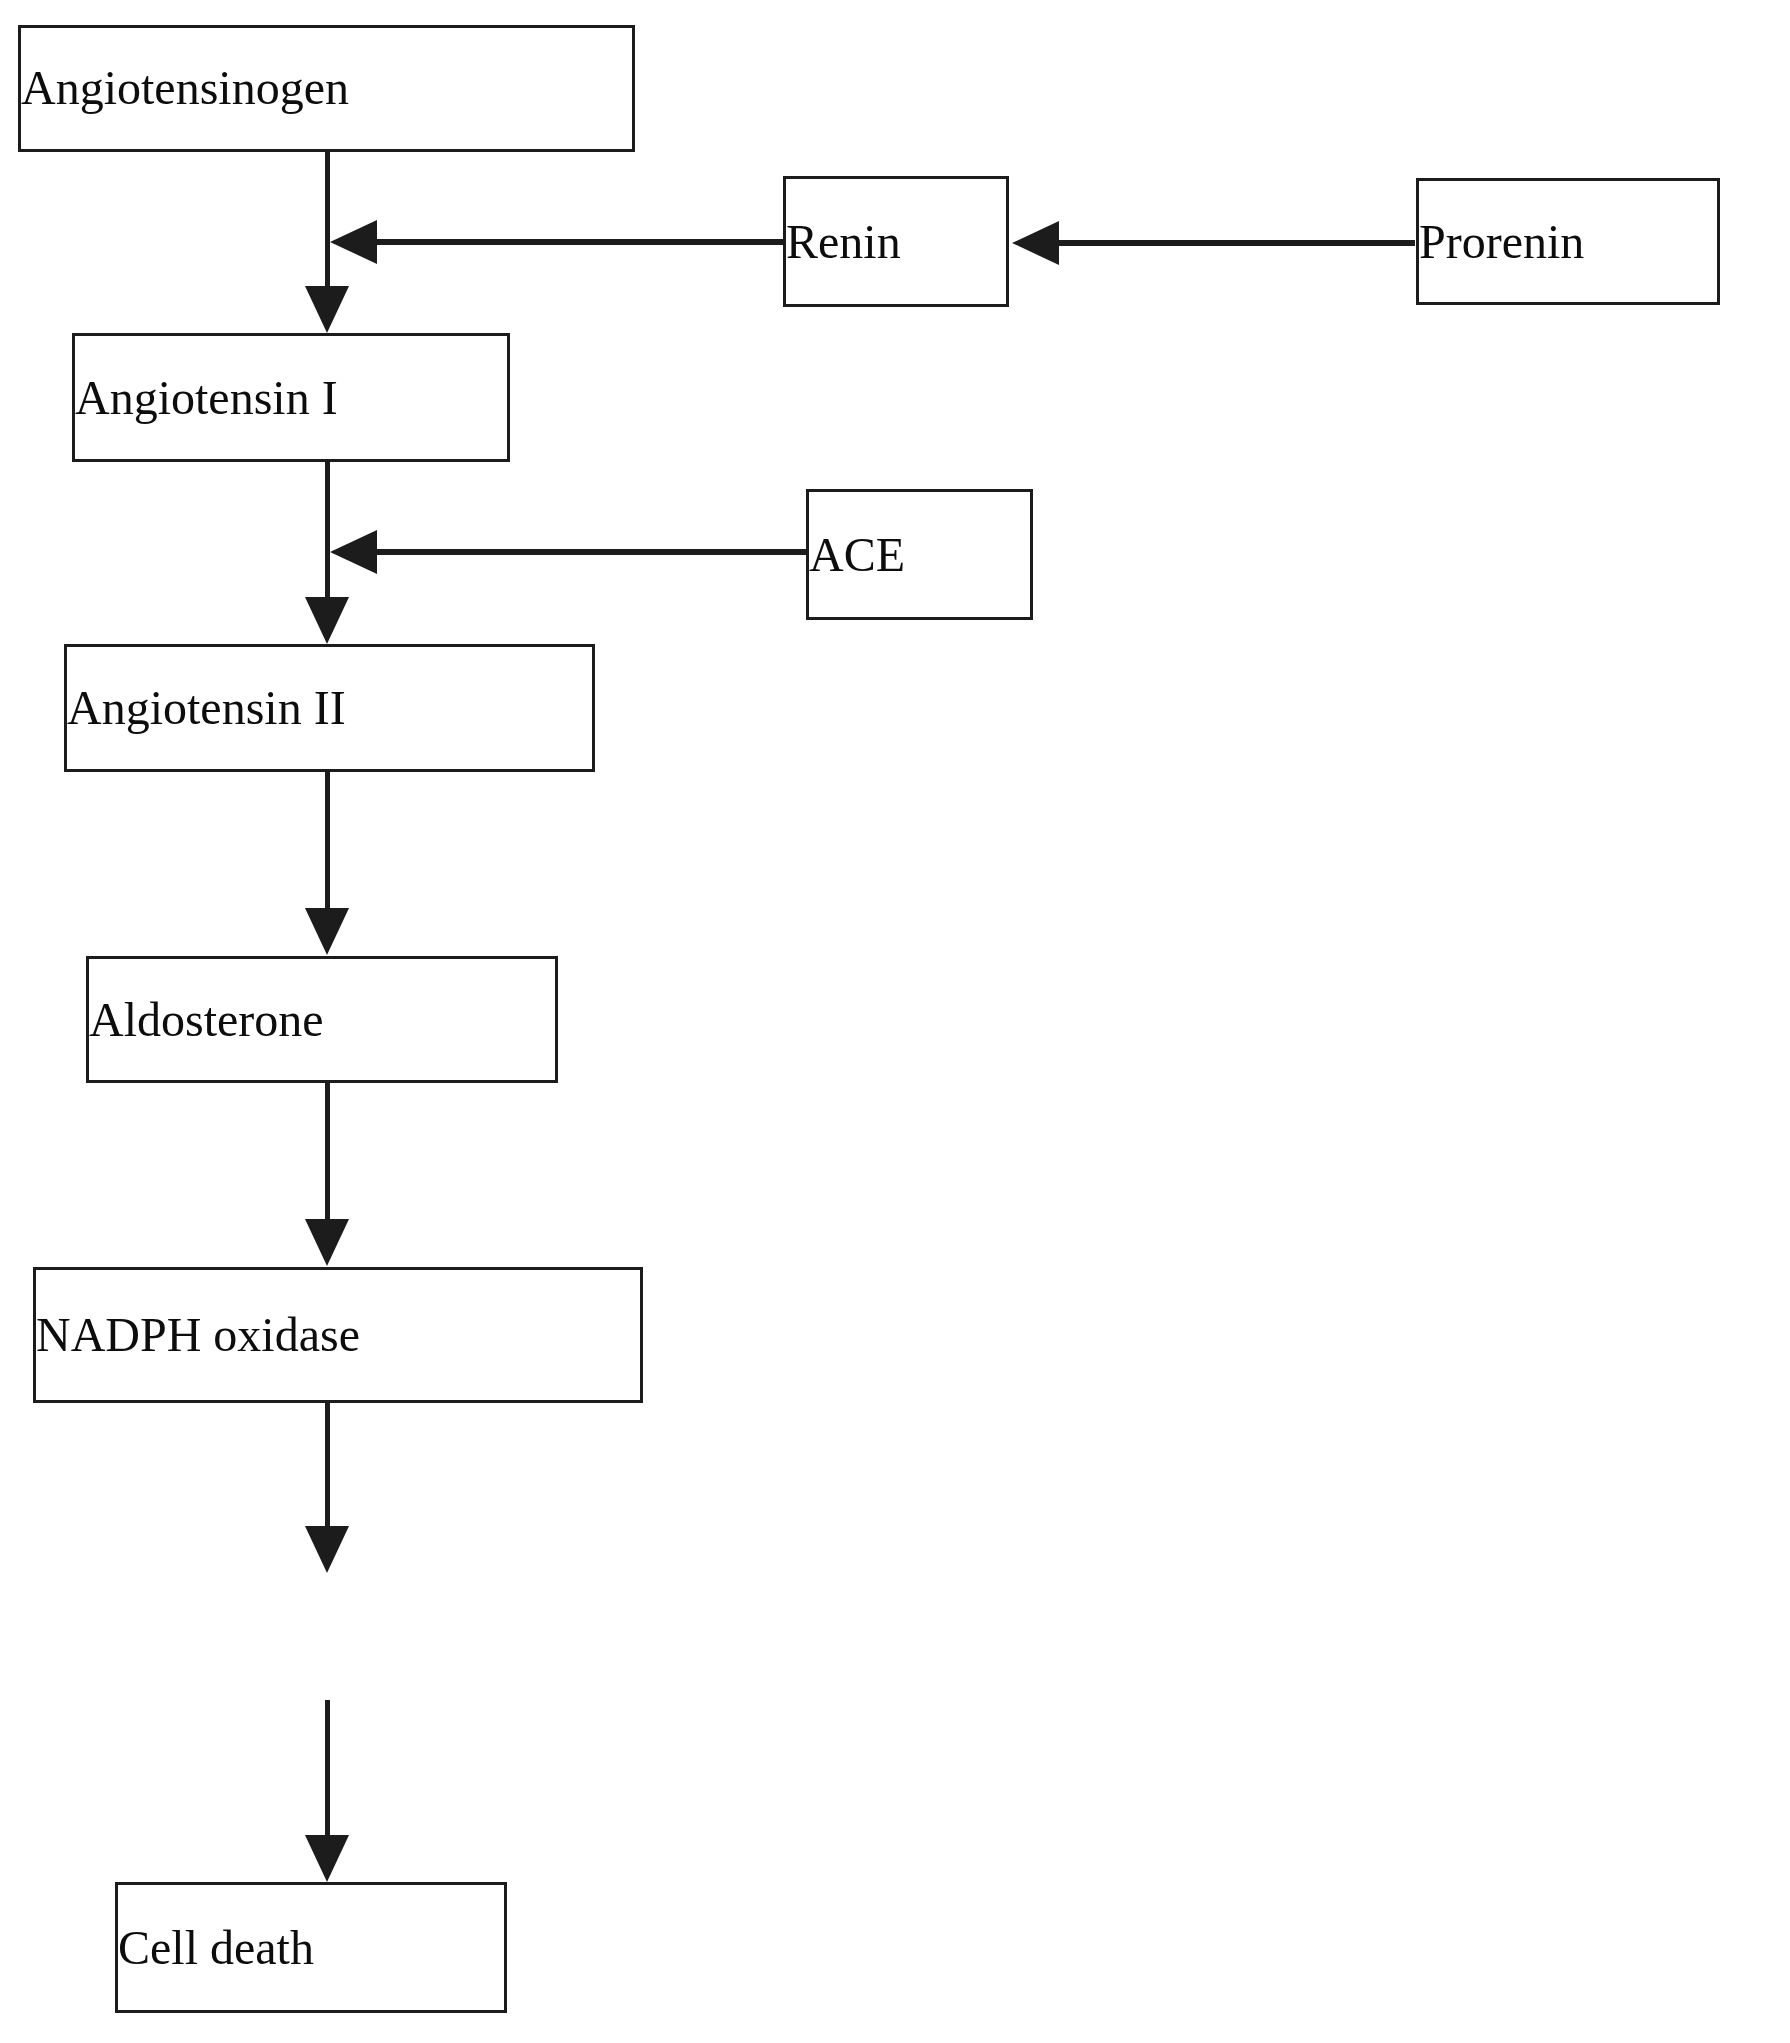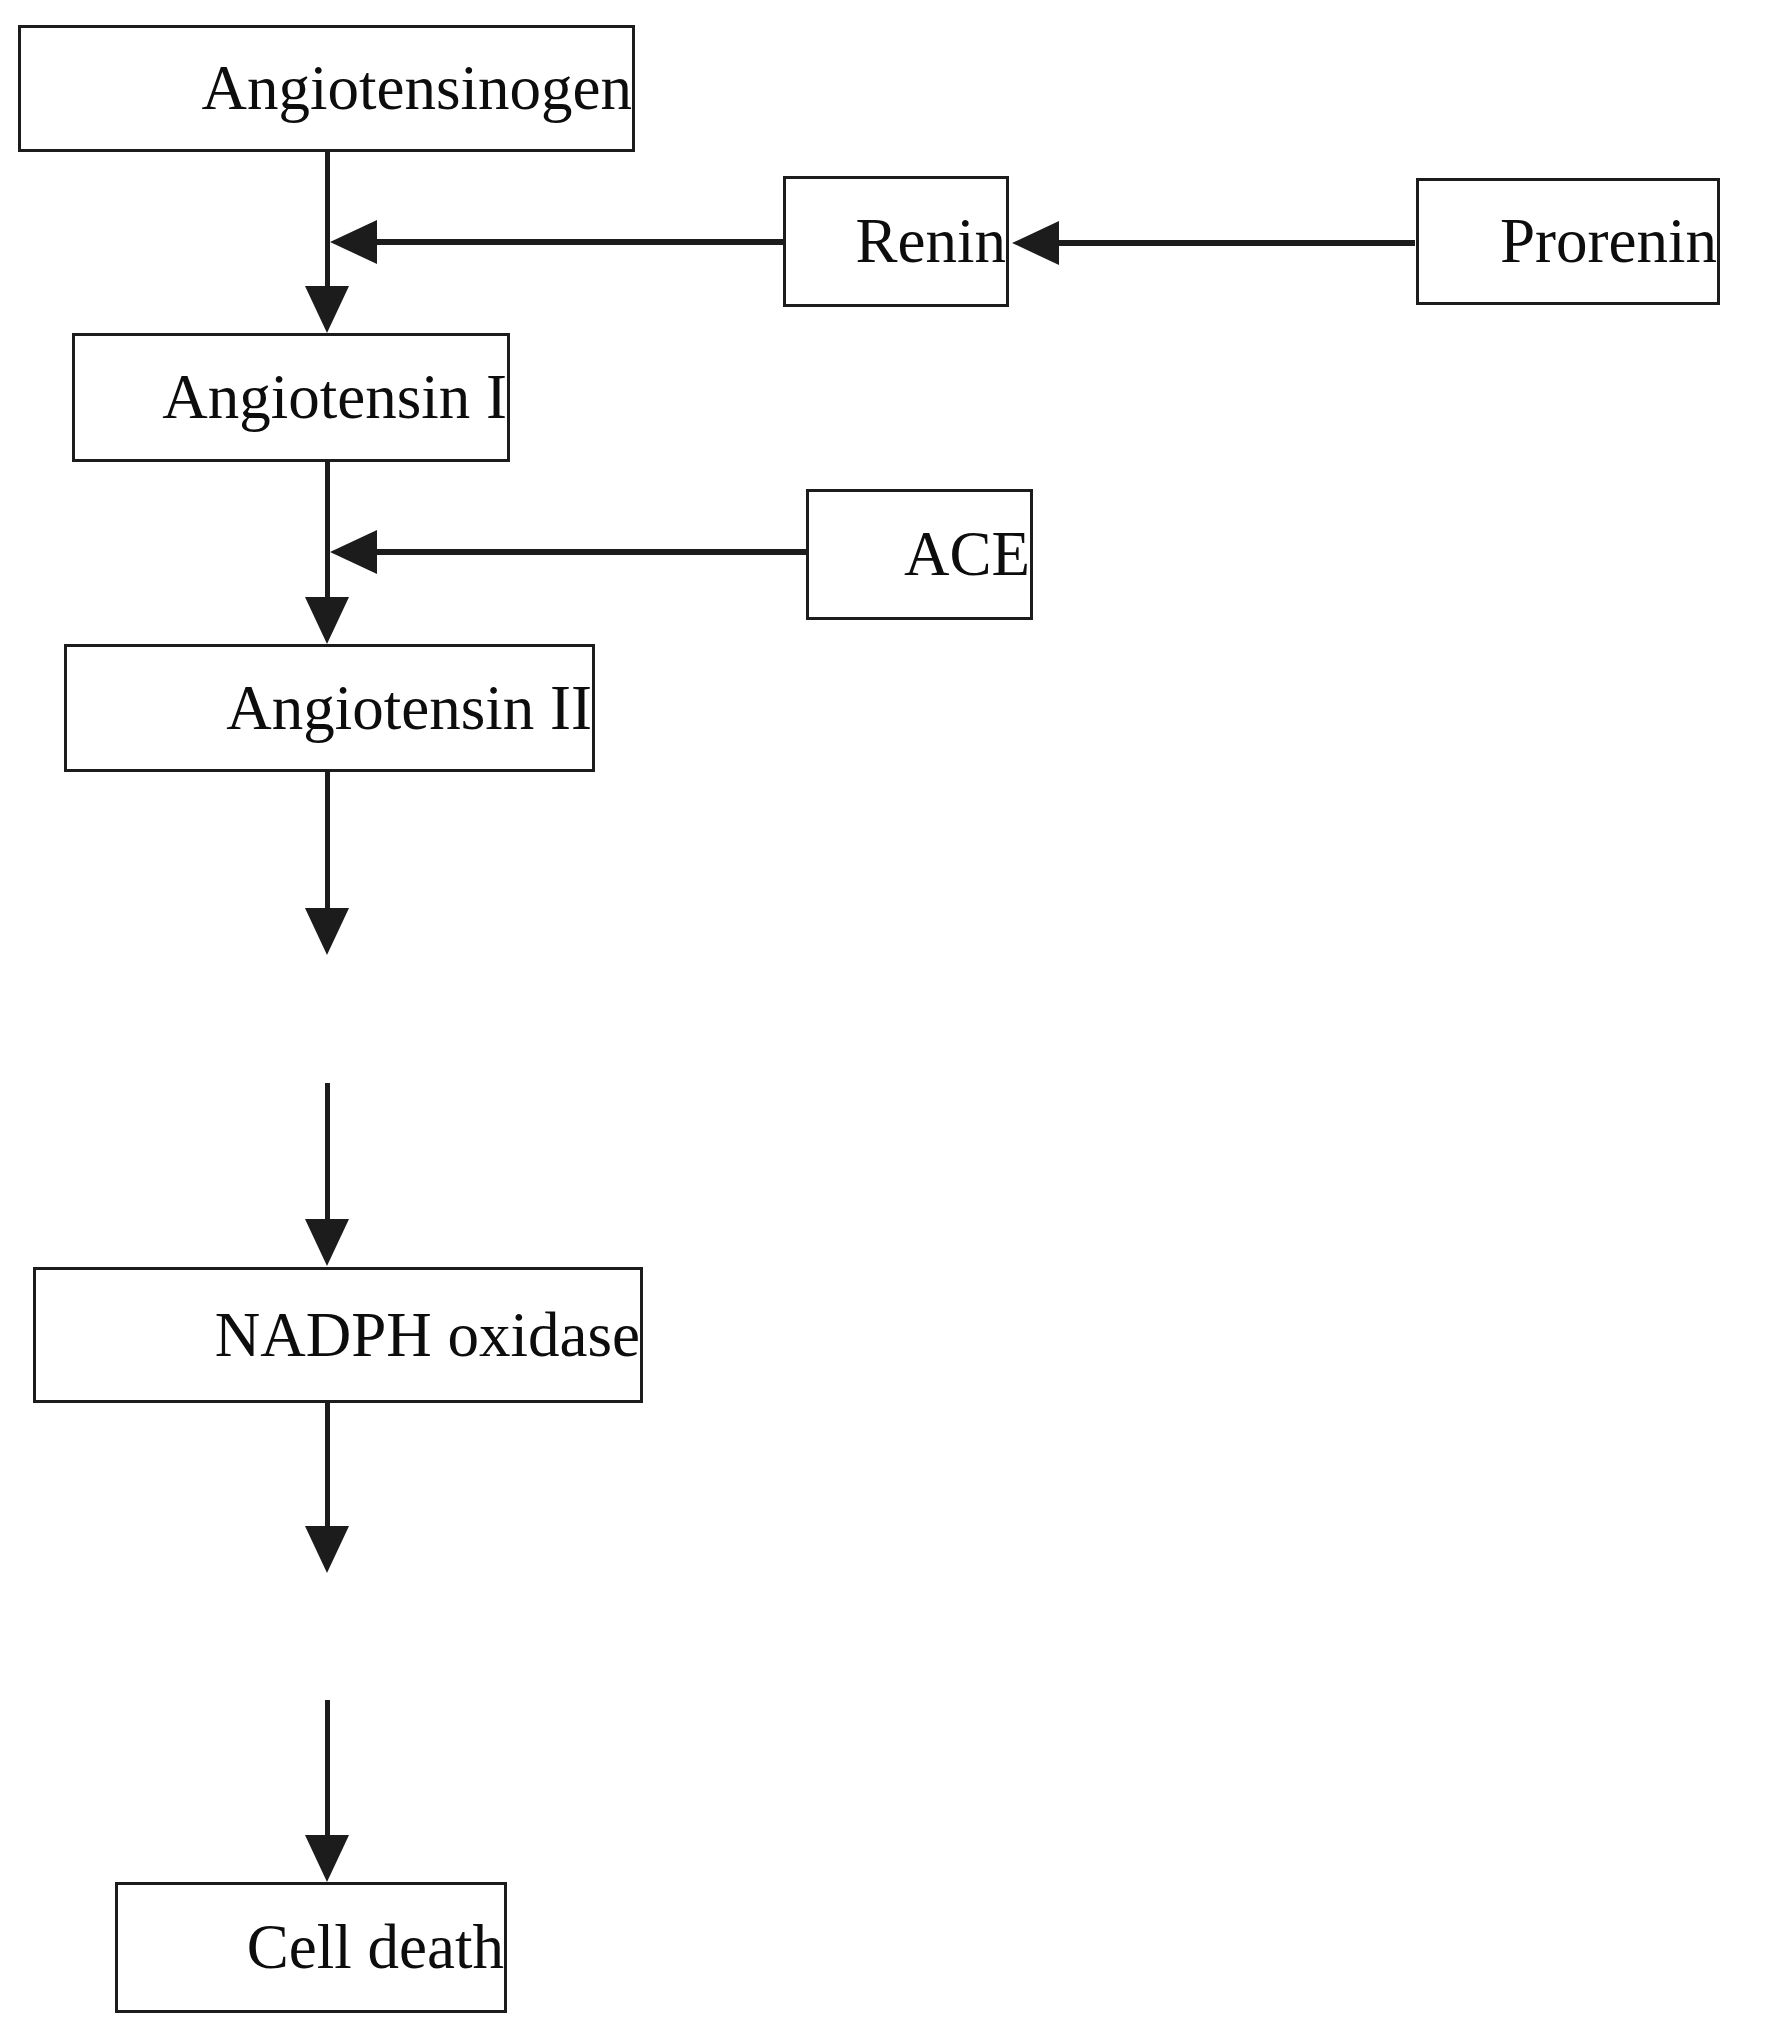--- a/index.html
+++ b/index.html
@@ -15,22 +15,22 @@
     font-family: "Liberation Serif", "DejaVu Serif", serif;
     overflow: hidden;
   }
   .box {
     position: absolute;
     box-sizing: border-box;
     border: 3.3px solid #1c1c1c;
     background: #ffffff;
     display: flex;
     align-items: center;
-    justify-content: flex-end;
-    font-size: 63px;
+    justify-content: flex-start;
+    font-size: 48px;
     color: #0d0d0d;
     white-space: nowrap;
   }
   .box span { display: block; line-height: 1; }
   .vline {
     position: absolute;
     width: 4.9px;
     background: #1c1c1c;
     left: 325px;
   }
@@ -135,20 +135,23 @@
   </div>
 
   <div class="box" id="box-angiotensin-ii">
     <span>Angiotensin II</span>
   </div>
 
   <div class="box" id="box-ace">
     <span>ACE</span>
   </div>
 
+  <div class="box" id="box-aldosterone">
+    <span>Aldosterone</span>
+  </div>
 
   <div class="box" id="box-nadph-oxidase">
     <span>NADPH oxidase</span>
   </div>
 
 
   <div class="box" id="box-cell-death">
     <span>Cell death</span>
   </div>
 

